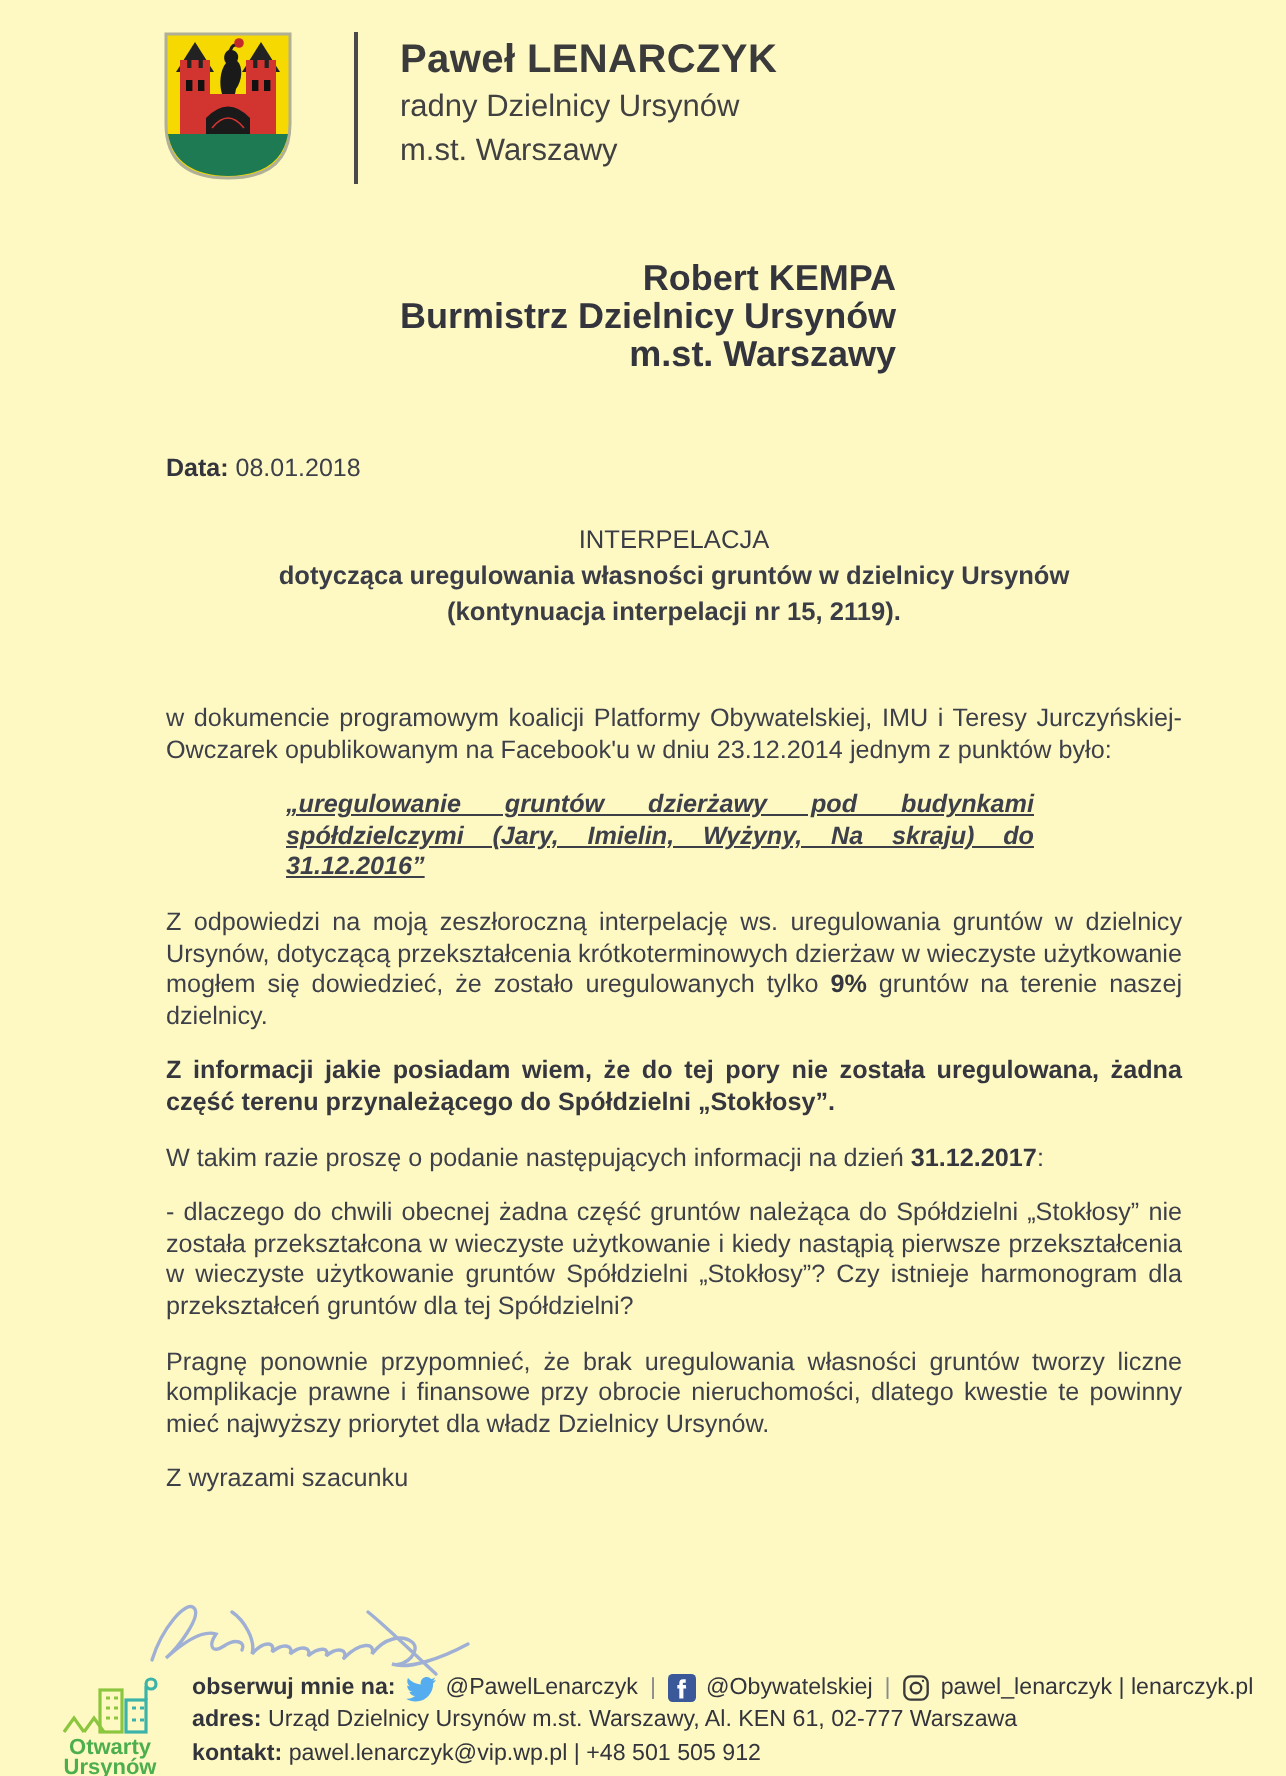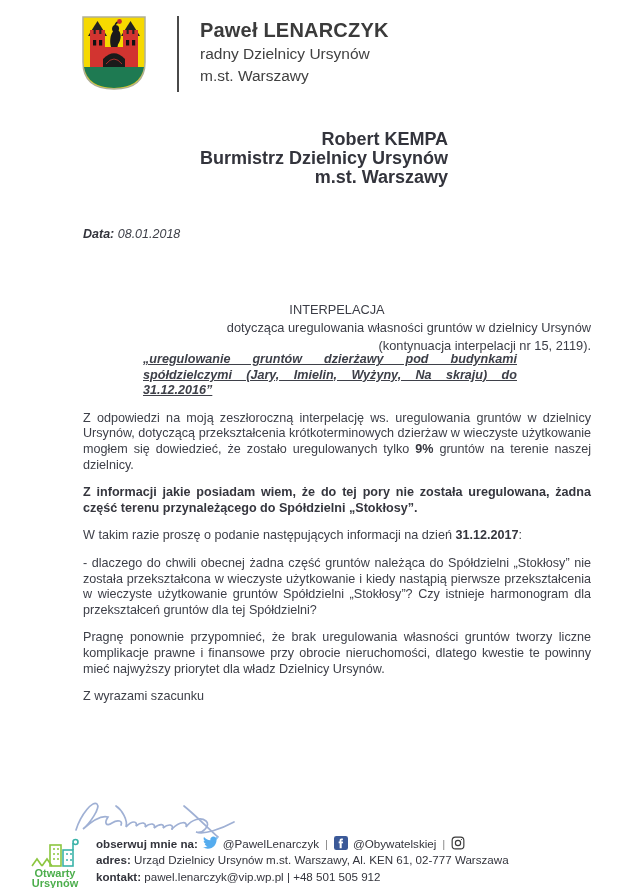--- a/index.html
+++ b/index.html
@@ -1,47 +1,47 @@
 <!DOCTYPE html>
 <html><head>
 <meta charset="utf-8">
 <style>
   html,body{margin:0;padding:0;background:#e8e8e8;}
   .page{
-    position:relative;width:643px;height:888px;background:#ffffff;
+    position:relative;width:643px;height:888px;background:#fef9c3;
     font-family:"Liberation Sans",sans-serif;color:#3e4049;overflow:hidden;
     margin:0 auto;
   }
   
   .crest{position:absolute;left:80px;top:14px;}
   .hdr-divider{position:absolute;left:177px;top:16px;width:2px;height:76px;background:#4a4a4a;}
   .hdr-text{position:absolute;left:200px;top:17px;color:#3b3b3b;}
   .hdr-name{font-size:20px;font-weight:bold;letter-spacing:.2px;line-height:26px;}
   .hdr-role{font-size:15.5px;line-height:22px;color:#414141;}
   
   .recipient{position:absolute;left:200px;top:130px;font-size:18px;font-weight:bold;line-height:19px;color:#33343c;text-align:right;}
   
-  .date-line{position:absolute;left:83px;top:227px;font-size:12.5px;color:#3e4049;font-style:italic;}
+  .date-line{position:absolute;left:83px;top:227px;font-size:12.5px;color:#3e4049;}
   .date-line b{color:#33343c;}
   
-  .title-block{position:absolute;left:83px;top:261px;width:508px;text-align:center;line-height:18px;font-size:12.8px;color:#3b3d46;margin-top:40px;}
-  .title-block .t2{font-weight:normal;text-align:right;}
+  .title-block{position:absolute;left:83px;top:261px;width:508px;text-align:center;line-height:18px;font-size:12.8px;color:#3b3d46;}
+  .title-block .t2{font-weight:bold;}
   
   .body-block{position:absolute;left:83px;top:352px;width:508px;font-size:12.6px;line-height:15.6px;text-align:justify;color:#3e4049;}
   .body-block p{margin:0 0 12px 0;}
   .body-block .quote{margin-left:60px;margin-right:74px;font-weight:bold;font-style:italic;text-decoration:underline;}
   .body-block .allbold{font-weight:bold;color:#35363e;}
   .body-block b{color:#35363e;}
   
   .signature{position:absolute;left:66px;top:794px;}
   
   .footer{position:absolute;left:26px;top:836px;display:flex;gap:12px;align-items:flex-start;}
   .footer-logo{width:58px;text-align:center;flex:0 0 auto;}
   .footer-text{font-size:11.6px;line-height:16.4px;color:#33343c;white-space:nowrap;}
-  .f-row{display:flex;gap:5px;}
+  .f-row{display:flex;align-items:center;gap:5px;}
   .f-label{font-weight:bold;}
   .sep{color:#8a8a8a;padding:0 1px;}
   .icon{display:inline-block;vertical-align:-2px;}
 </style>
 </head>
 <body>
 
 <div class="page">
 
   <svg class="crest" width="68" height="78" viewBox="0 0 68 78">
@@ -85,20 +85,21 @@
 
   <div class="date-line"><b>Data:</b><span> 08.01.2018</span></div>
 
   <div class="title-block">
     <div class="t1">INTERPELACJA</div>
     <div class="t2">dotycząca uregulowania własności gruntów w dzielnicy Ursynów</div>
     <div class="t2">(kontynuacja interpelacji nr 15, 2119).</div>
   </div>
 
   <div class="body-block">
+    <p>w dokumencie programowym koalicji Platformy Obywatelskiej, IMU i Teresy Jurczyńskiej-Owczarek opublikowanym na Facebook'u w dniu 23.12.2014 jednym z punktów było:</p>
     <p class="quote">„uregulowanie gruntów dzierżawy pod budynkami spółdzielczymi (Jary, Imielin, Wyżyny, Na skraju) do 31.12.2016”</p>
     <p><span>Z odpowiedzi na moją zeszłoroczną interpelację ws. uregulowania gruntów w dzielnicy Ursynów, dotyczącą przekształcenia krótkoterminowych dzierżaw w wieczyste użytkowanie mogłem się dowiedzieć, że zostało uregulowanych tylko </span><b>9%</b><span> gruntów na terenie naszej dzielnicy.</span></p>
     <p class="allbold">Z informacji jakie posiadam wiem, że do tej pory nie została uregulowana, żadna część terenu przynależącego do Spółdzielni „Stokłosy”.</p>
     <p><span>W takim razie proszę o podanie następujących informacji na dzień </span><b>31.12.2017</b><span>:</span></p>
     <p>- dlaczego do chwili obecnej żadna część gruntów należąca do Spółdzielni „Stokłosy” nie została przekształcona w wieczyste użytkowanie i kiedy nastąpią pierwsze przekształcenia w wieczyste użytkowanie gruntów Spółdzielni „Stokłosy”? Czy istnieje harmonogram dla przekształceń gruntów dla tej Spółdzielni?</p>
     <p>Pragnę ponownie przypomnieć, że brak uregulowania własności gruntów tworzy liczne komplikacje prawne i finansowe przy obrocie nieruchomości, dlatego kwestie te powinny mieć najwyższy priorytet dla władz Dzielnicy Ursynów.</p>
     <p>Z wyrazami szacunku</p>
   </div>
 
   <svg class="signature" width="190" height="46" viewBox="0 0 190 46">
@@ -145,20 +146,21 @@
         </svg>
         <span>@Obywatelskiej</span>
         <span class="sep">|</span>
         <svg class="icon" width="14" height="14" viewBox="0 0 24 24">
           <g fill="none" stroke-width="2" stroke="#3a3a3a">
             <rect x="2" y="2" width="20" height="20" rx="5.5"></rect>
             <circle cx="12" cy="12" r="4.5"></circle>
             <circle cx="18" cy="6" r="1" fill="#3a3a3a" stroke="none"></circle>
           </g>
         </svg>
+        <span>pawel_lenarczyk | lenarczyk.pl</span>
       </div>
       <div>
         <span class="f-label">adres:</span>
         <span>Urząd Dzielnicy Ursynów m.st. Warszawy, Al. KEN 61, 02-777 Warszawa</span>
       </div>
       <div>
         <span class="f-label">kontakt:</span>
         <span>pawel.lenarczyk@vip.wp.pl  |  +48 501 505 912</span>
       </div>
     </div>

